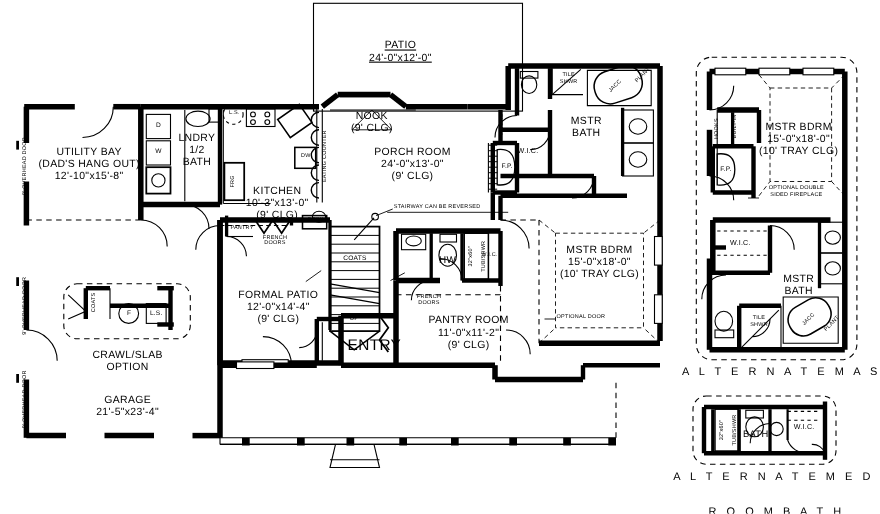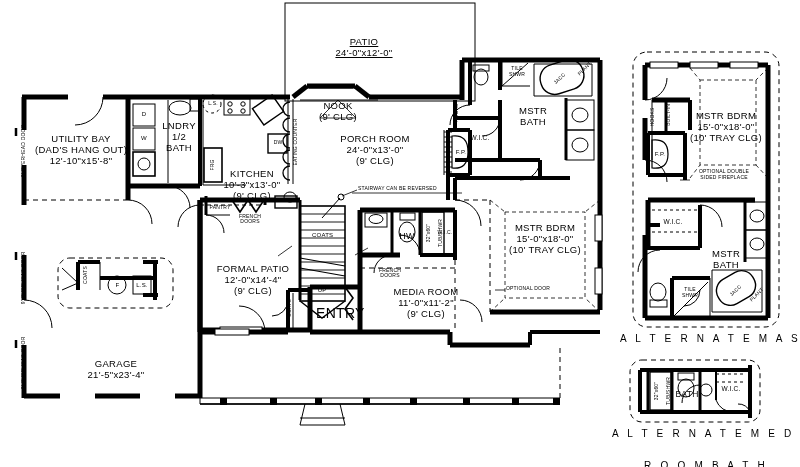--- a/index.html
+++ b/index.html
@@ -423,21 +423,21 @@
   <div class="lbl tiny vt rot90" style="left:274px;top:305px;width:32px;">COATS</div>
 
   <div class="lbl tiny vt rot90" style="left:72px;top:272px;width:28px;">COATS</div>
 
   <div class="lbl tiny" style="left:367px;top:268px;width:46px;line-height:1.05;">
     <div>FRENCH</div>
     <div>DOORS</div>
   </div>
 
   <div class="lbl rm" style="left:378px;top:286px;width:96px;">
-    <div>MEDIA ROOM</div>
+    <div>PANTRY ROOM</div>
     <div>11'-0"x11'-2"</div>
     <div>(9' CLG)</div>
   </div>
 
   <div class="lbl tiny7" style="left:392px;top:231px;width:30px;font-size:9px;">HW</div>
 
   <div class="lbl tiny vt rot90" style="left:414px;top:230px;width:30px;">32"x60"</div>
   <div class="lbl tiny vt rot90" style="left:423px;top:230px;width:36px;">TUB/SHWR</div>
 
   <div class="lbl tiny" style="left:430px;top:230px;width:30px;">W.I.C.</div>
@@ -464,20 +464,24 @@
     <div>15'-0"x18'-0"</div>
     <div>(10' TRAY CLG)</div>
   </div>
   <div class="lbl tiny" style="left:506px;top:286px;width:72px;text-align:left;">OPTIONAL DOOR</div>
 
   <div class="lbl rm" style="left:62px;top:358px;width:108px;">
     <div>GARAGE</div>
     <div>21'-5"x23'-4"</div>
   </div>
 
+  <div class="lbl rm" style="left:68px;top:317px;width:96px;">
+    <div>CRAWL/SLAB</div>
+    <div>OPTION</div>
+  </div>
   <div class="lbl tiny6" style="left:110px;top:282px;width:15px;">F</div>
   <div class="lbl tiny6" style="left:135px;top:282px;width:14px;">L.S.</div>
 
 
   <div class="lbl tiny vt rot90" style="left:-16px;top:148px;width:80px;">9' OVERHEAD DOOR</div>
   <div class="lbl tiny vt rot90" style="left:-16px;top:275px;width:80px;">9' OVERHEAD DOOR</div>
   <div class="lbl tiny vt rot90" style="left:-16px;top:360px;width:80px;">9' OVERHEAD DOOR</div>
 
   <div class="lbl rm" style="left:676px;top:110px;width:100px;">
     <div>MSTR BDRM</div>

